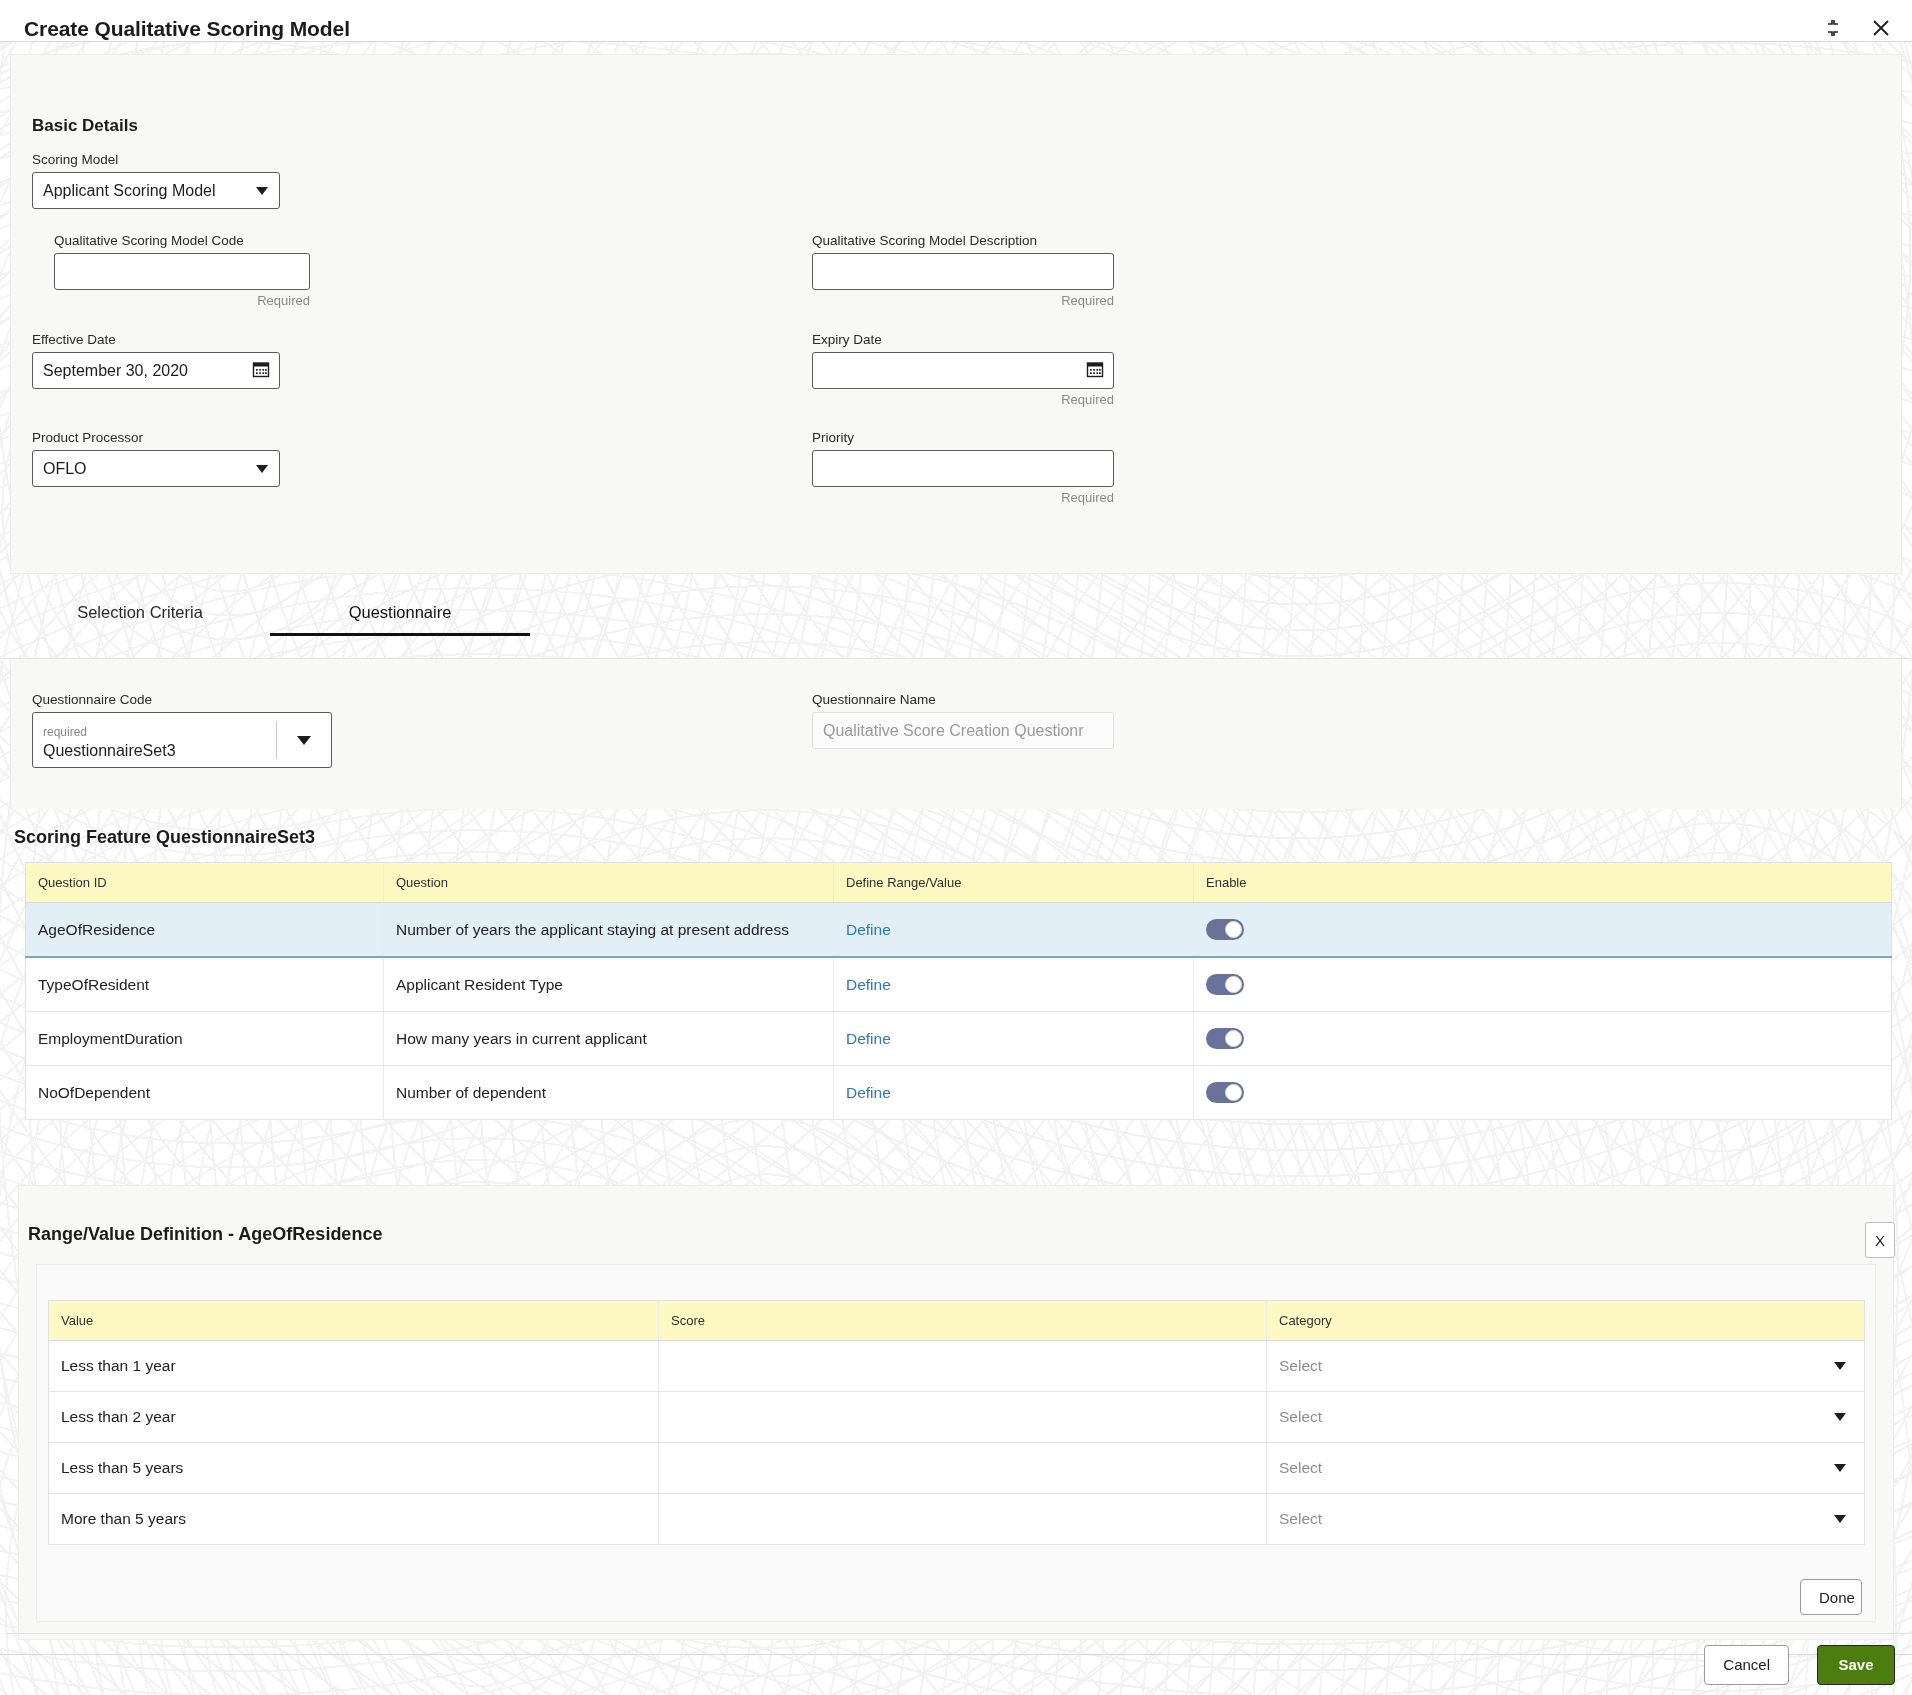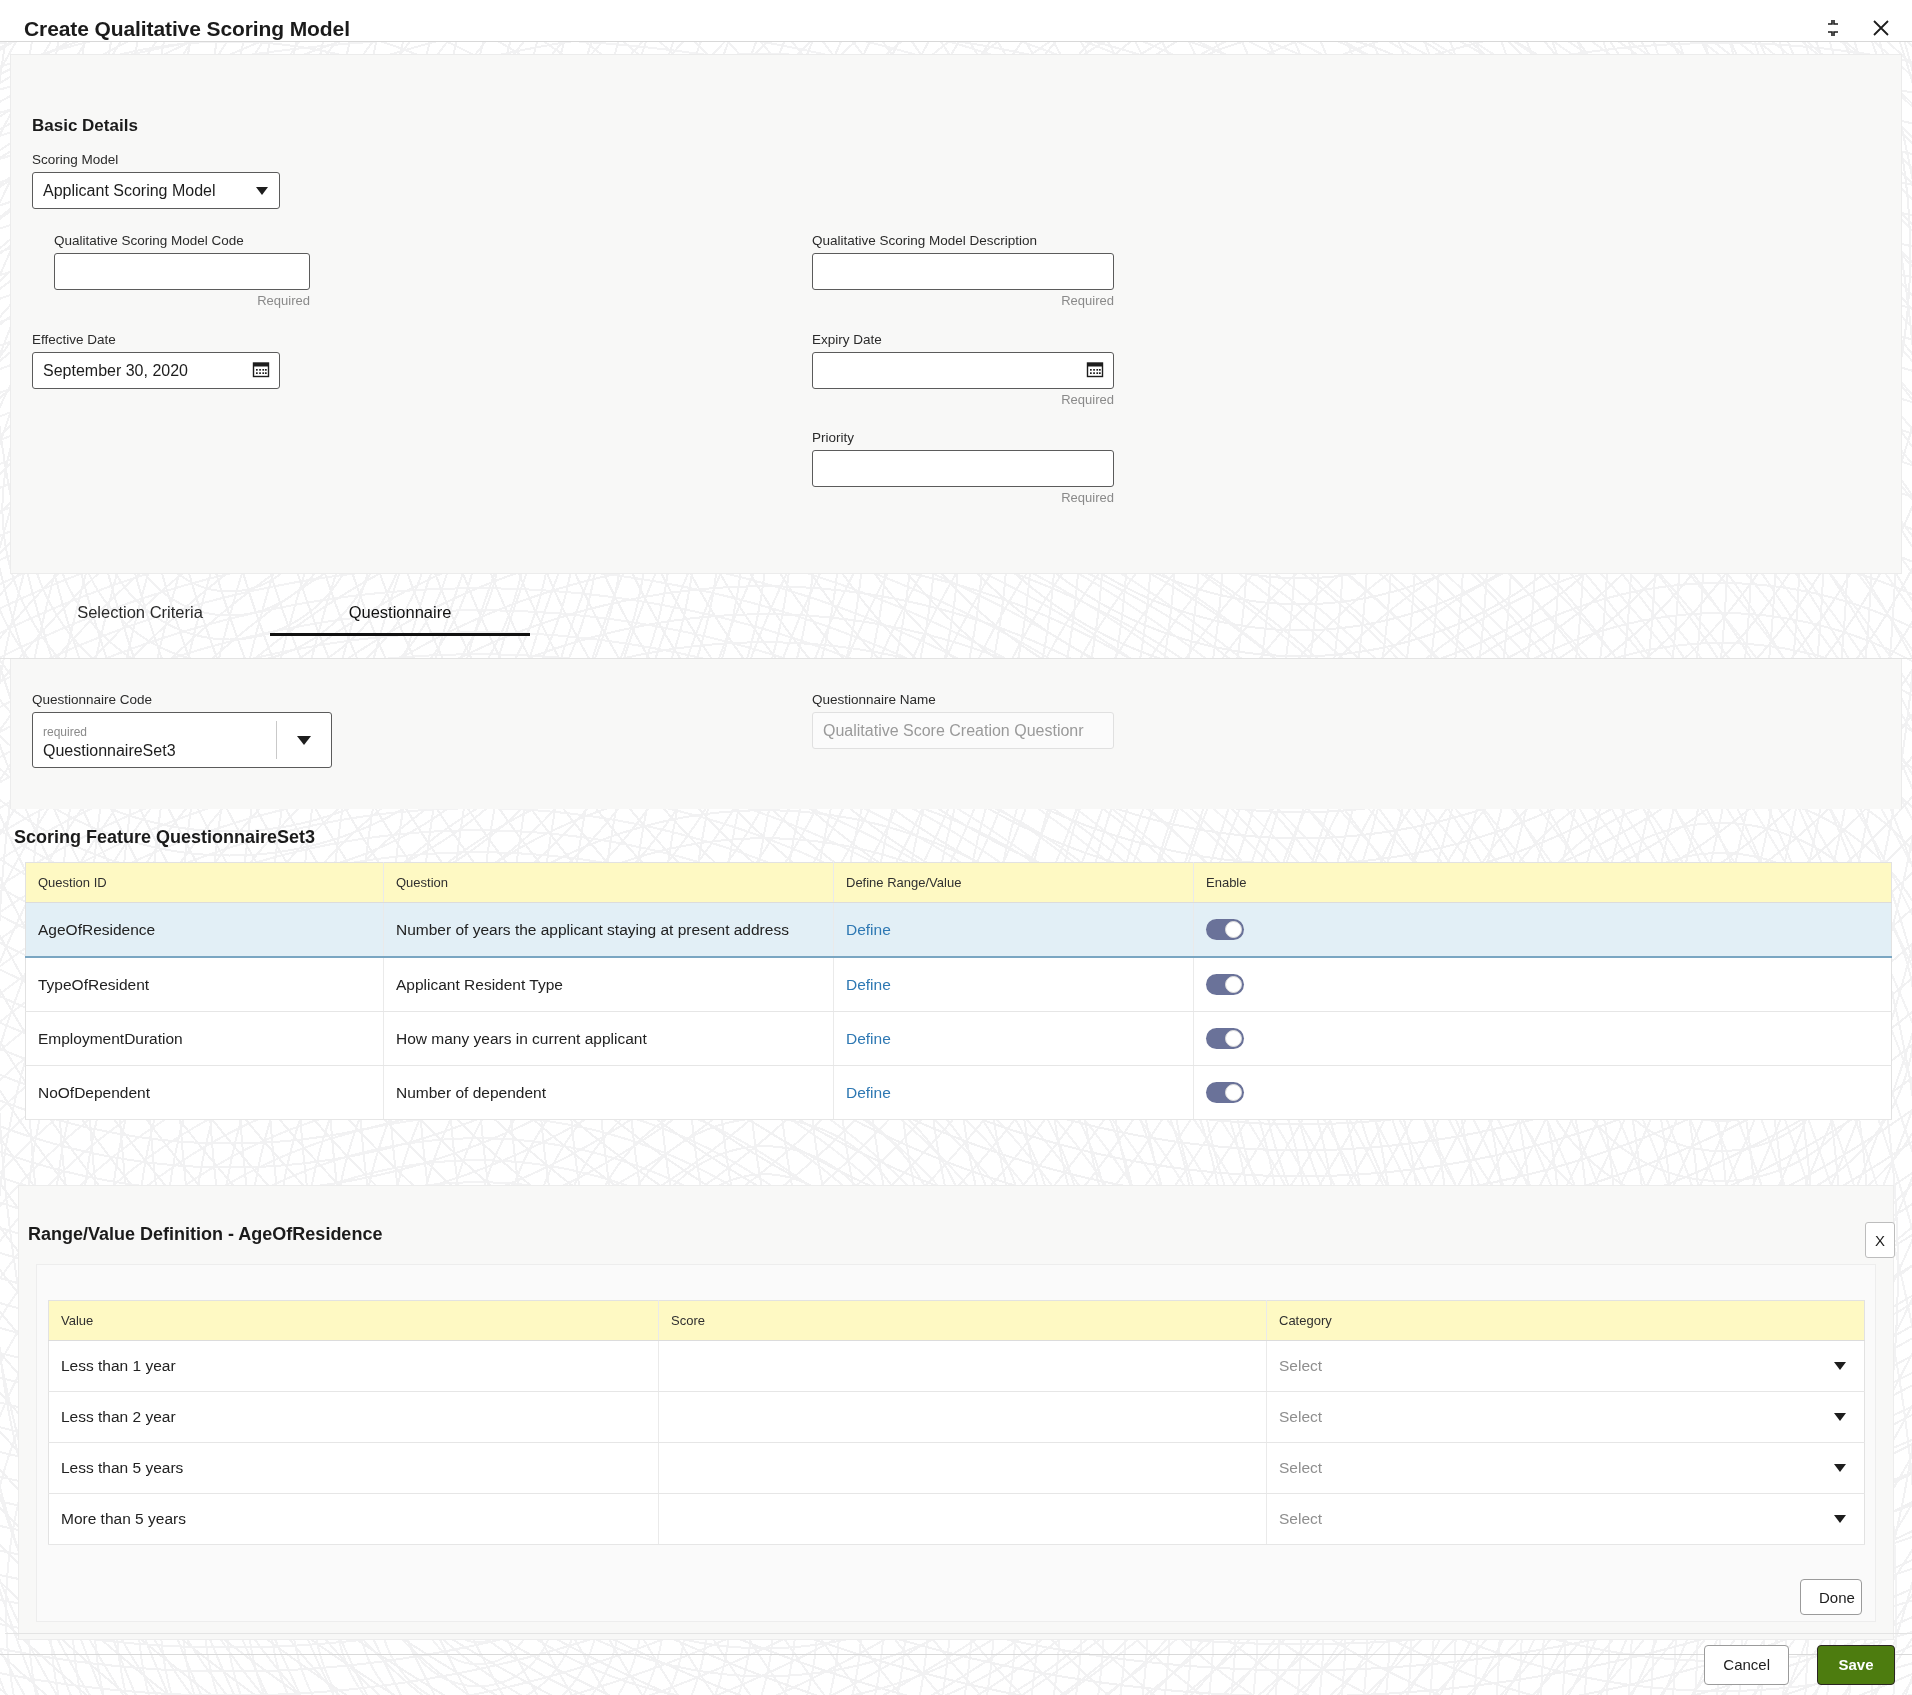--- a/index.html
+++ b/index.html
@@ -459,20 +459,27 @@
               <rect x="7.2" y="12.3" width="1.7" height="1.7"></rect>
             <rect x="10.4" y="12.3" width="1.7" height="1.7"></rect>
               <rect x="13" y="12.3" width="1.7" height="1.7"></rect>
           </g>
         </svg>
       </span>
     </div>
     <div class="fld-req">Required</div>
   </div>
 
+  <div class="fieldgrp" style="top:388px; left:32px; width:248px;">
+    <span class="fld-label">Product Processor</span>
+    <div class="selwrap">
+      <input class="inp" readonly="" value="OFLO" style="">
+      <span class="caret"></span>
+    </div>
+  </div>
 
   <div class="fieldgrp" style="top:388px; left:812px; width:302px;">
     <span class="fld-label">Priority</span>
     <input class="inp" value="" style="">
     <div class="fld-req">Required</div>
   </div>
 
   <div class="tabstrip">
     <div style="width:10px"></div>
     <div class="tab">Selection Criteria</div>

